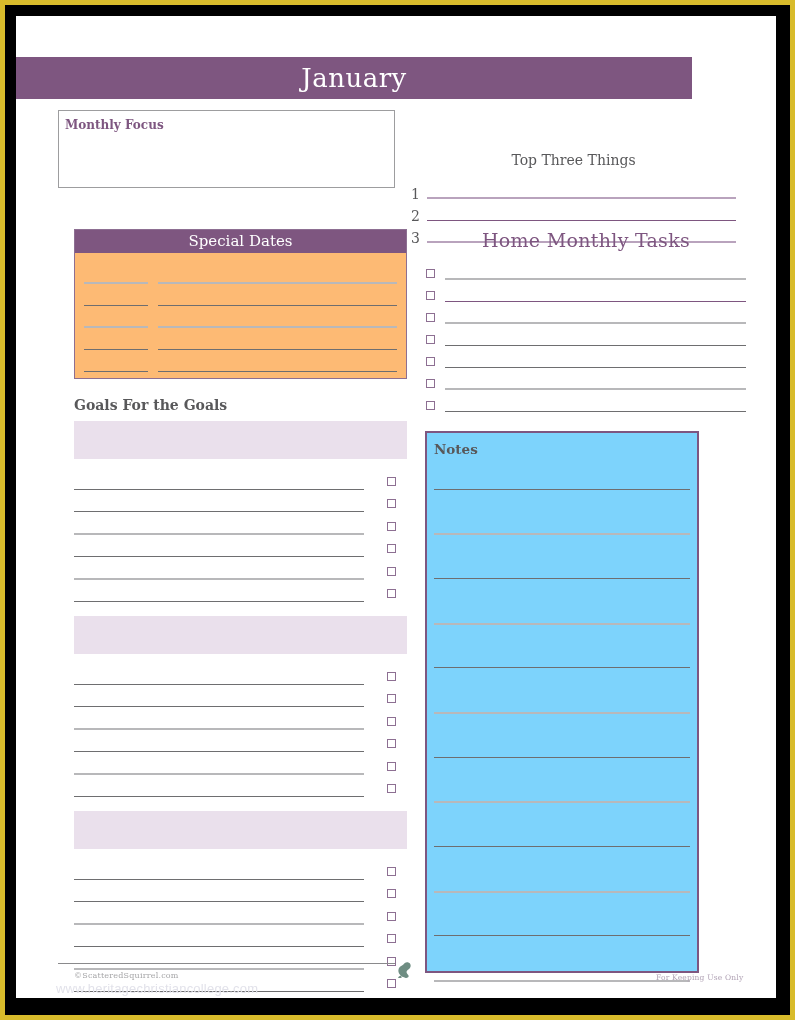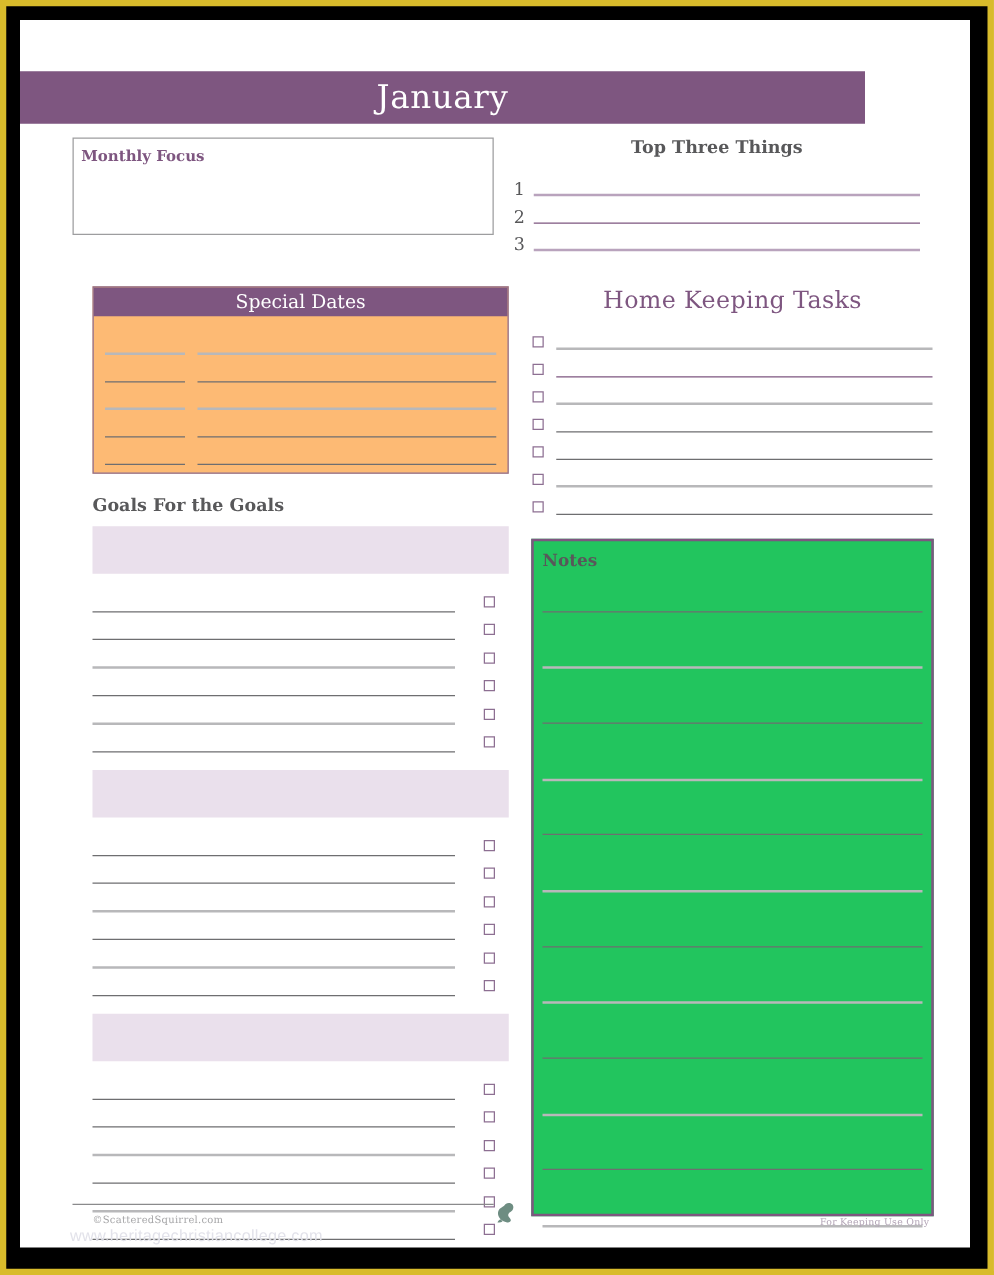--- a/index.html
+++ b/index.html
@@ -88,24 +88,25 @@
     font-weight: bold;
     font-size: 12px;
     padding: 7px 0 0 6px;
   }
 
   
   .top-three { position: absolute; left: 395px; top: 94px; width: 325px; }
   .top-three .hd {
     color: #58585a;
     font-family: "DejaVu Serif", serif;
-    font-weight: bold;
+    font-weight: normal;
     font-size: 14px;
     text-align: center;
     margin-bottom: 11px;
+    margin-top: 42px;
   }
   .tt-row { display: flex; align-items: flex-end; height: 22px; }
   .tt-num {
     width: 16px;
     color: #58585a;
     font-family: "DejaVu Serif", serif;
     font-size: 14px;
     line-height: 14px;
   }
   .tt-line { flex: 1; margin-bottom: 2px; }
@@ -147,23 +148,23 @@
   .goal-rows { margin-top: 10px; }
   .goal-row { display: flex; align-items: flex-end; height: 22.5px; }
   .goal-line { width: 290px; margin-bottom: 2px; }
   .goal-box { margin-left: 23px; margin-bottom: 6px; }
   .goal-gap { height: 12px; }
 
   
   .notes {
     position: absolute;
     left: 409px; top: 415px;
-    width: 322px; height: 542px;
+    width: 274px; height: 542px;
     border: 2px solid #7e5680;
-    background: #22c55e;
+    background: #7dd3fc;
   }
   .notes .lbl {
     color: #58585a;
     font-family: "DejaVu Serif", serif;
     font-weight: bold;
     font-size: 13.5px;
     padding: 8px 0 0 7px;
   }
   .notes-lines { padding: 10px 7px 0 7px; }
   .note-line { height: 23.2px; }
@@ -254,21 +255,21 @@
         <span class="sd-desc rule-dark"></span>
       </div>
       <div class="sd-row">
         <span class="sd-date rule-dark"></span>
         <span class="sd-desc rule-dark"></span>
       </div>
     </div>
   </div>
 
   <div class="homekeeping">
-    <div class="hd sec-head-purple-script">Home Keeping Tasks</div>
+    <div class="hd sec-head-purple-script">Home Monthly Tasks</div>
     <div class="hk-row">
       <span class="hk-box cbox"></span>
       <span class="hk-line rule-light"></span>
     </div>
     <div class="hk-row">
       <span class="hk-box cbox"></span>
       <span class="hk-line rule-purple-dark"></span>
     </div>
     <div class="hk-row">
       <span class="hk-box cbox"></span>

